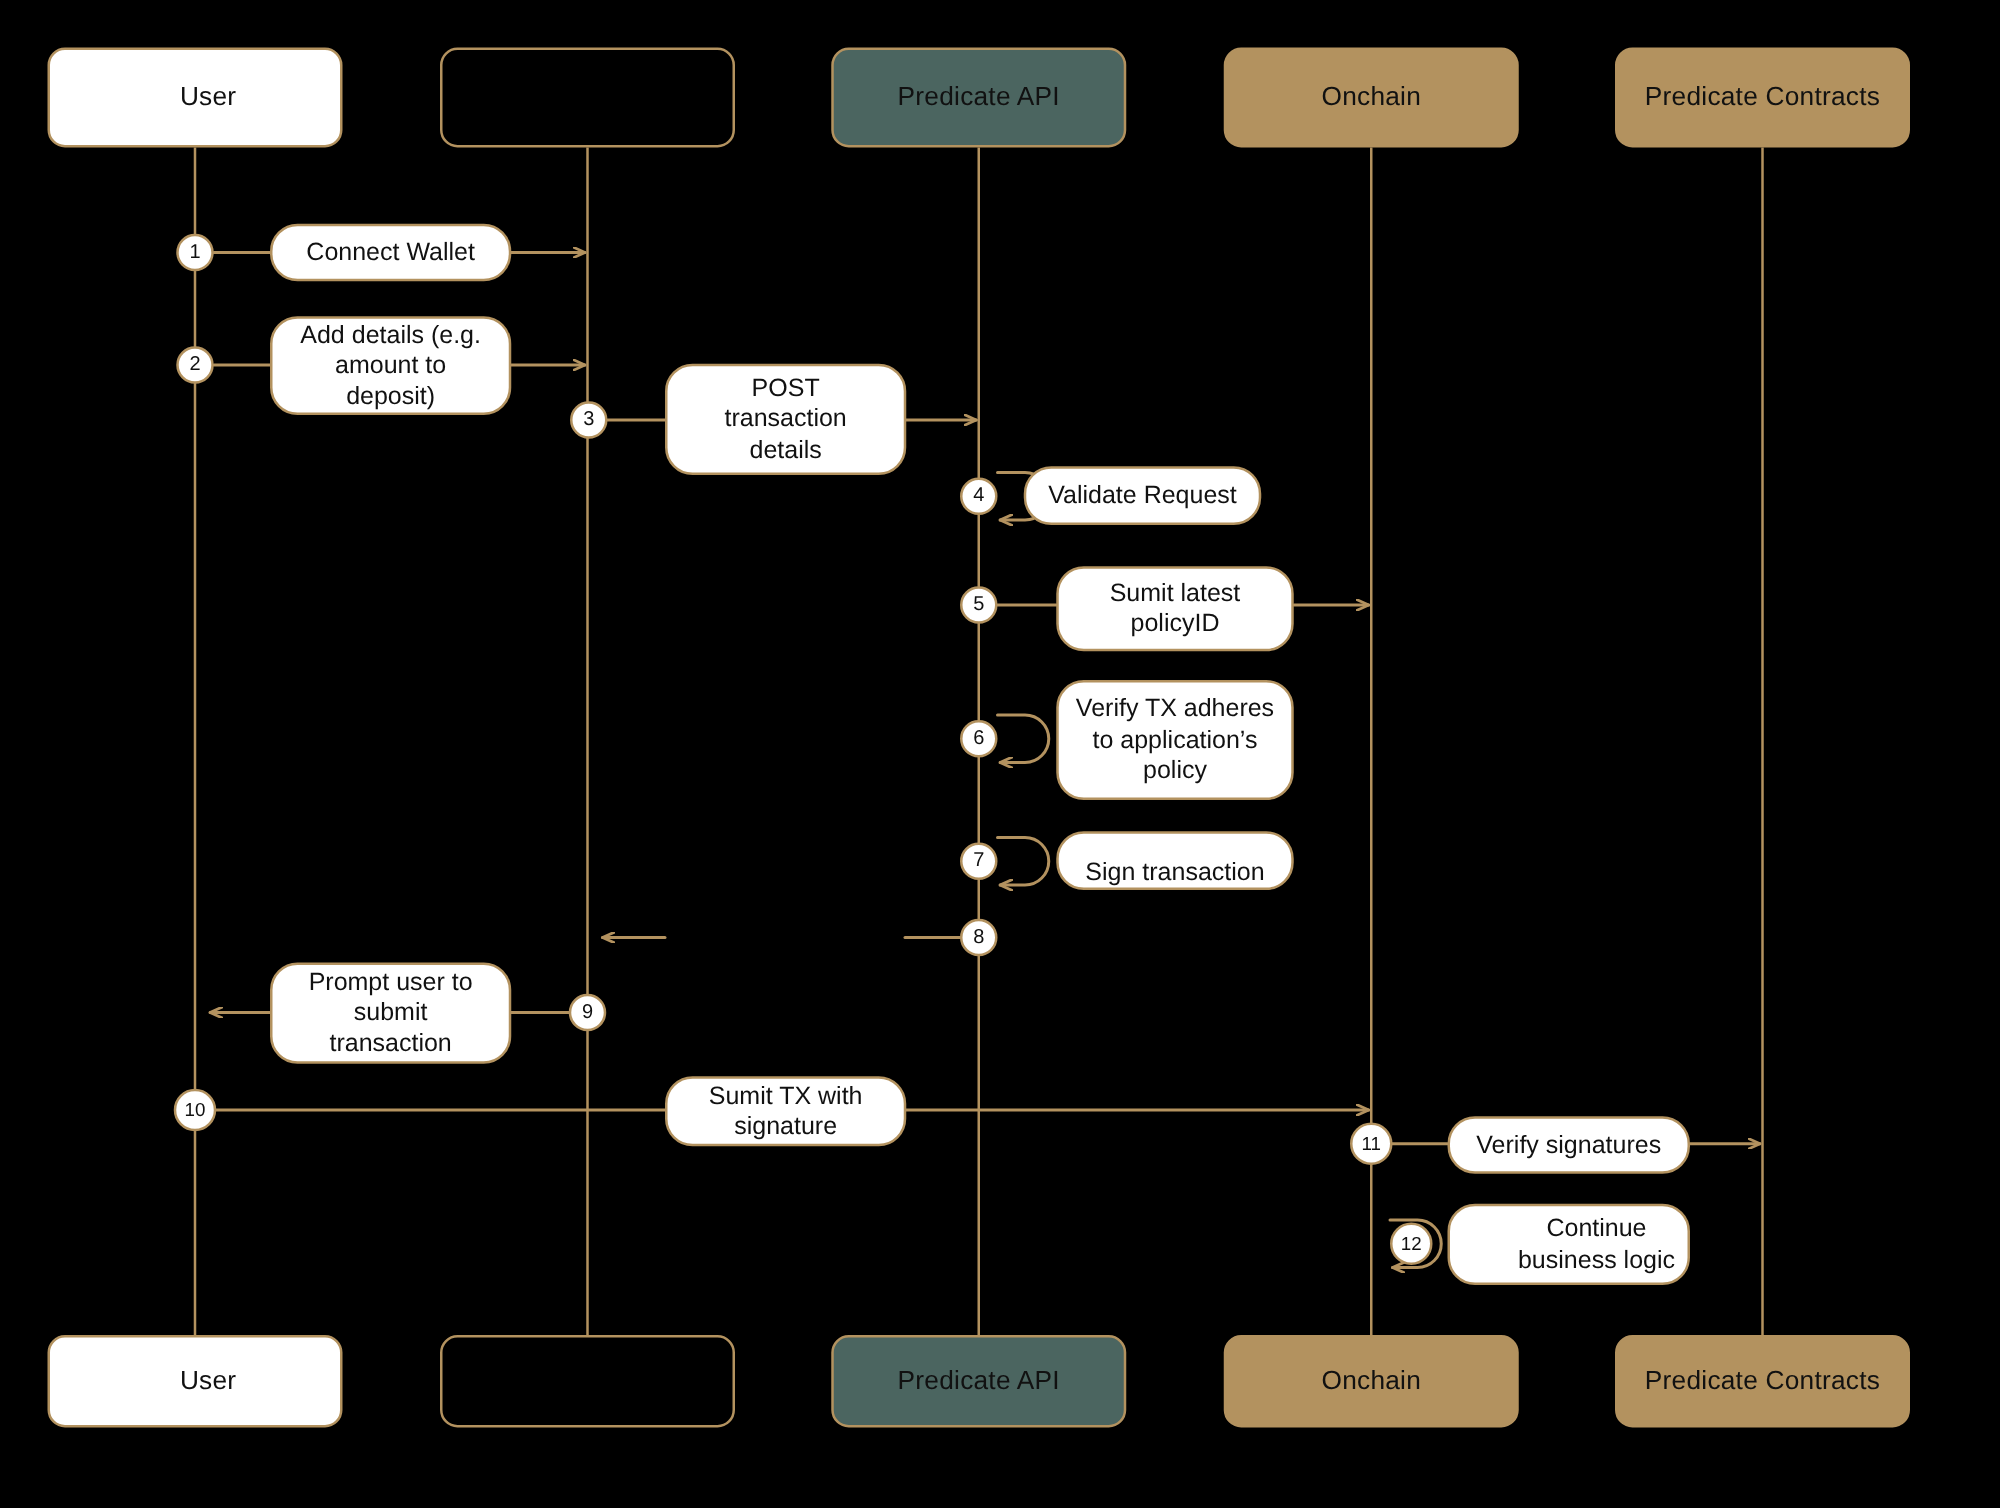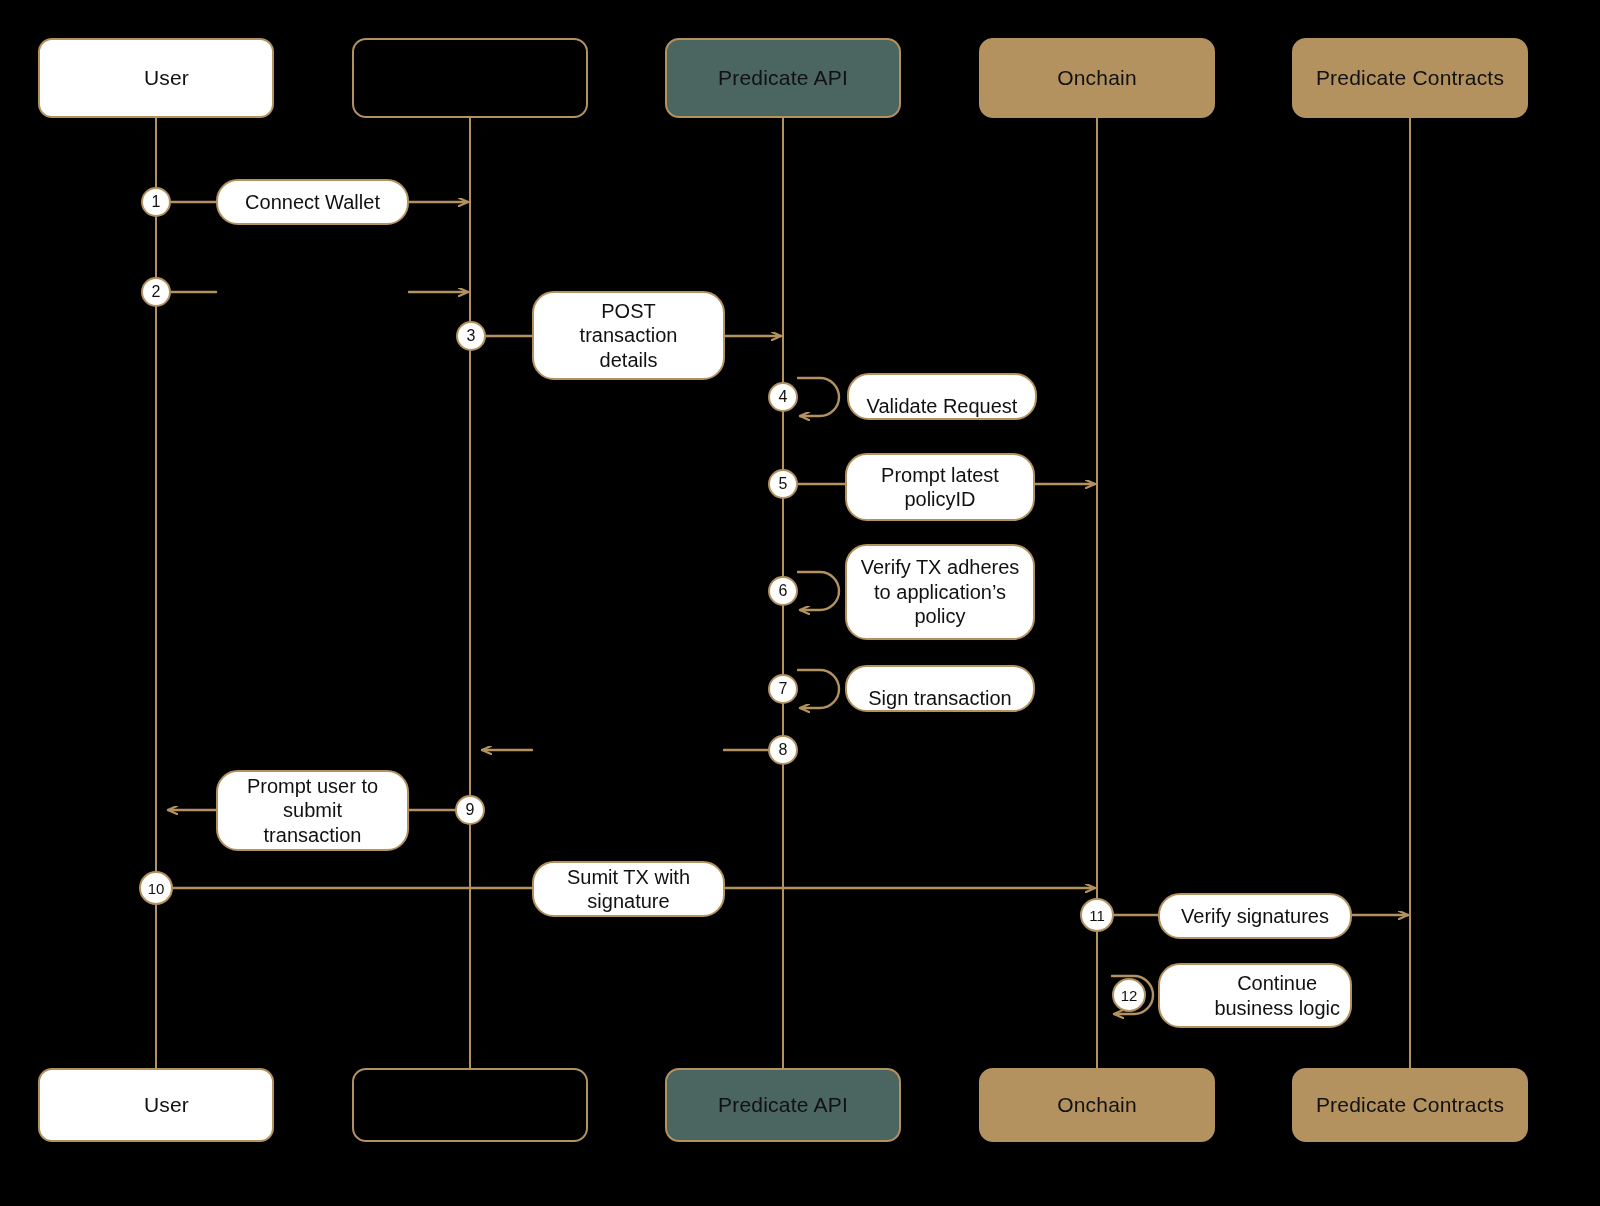--- a/index.html
+++ b/index.html
@@ -188,33 +188,38 @@
   </div>
 
   <div class="participant p-tan" style="left:1292px; top:1068px; width:236px; height:74px;">
     <span class="plabel">Predicate Contracts</span>
   </div>
 
   <div class="msgbox" style="left:216px; top:179px; width:193px; height:46px;">
     <span class="mlabel">Connect Wallet</span>
   </div>
 
+  <div class="msgbox" style="left:216px; top:253px; width:193px; height:79px;">
+    <span class="mlabel">Add details (e.g.
+amount to
+deposit)</span>
+  </div>
 
   <div class="msgbox" style="left:532px; top:291px; width:193px; height:89px;">
     <span class="mlabel">POST
 transaction
 details</span>
   </div>
 
-  <div class="msgbox" style="left:847px; top:373px; width:190px; height:47px;align-items:flex-end;">
+  <div class="msgbox" style="left:819px; top:373px; width:190px; height:47px;">
     <span class="mlabel">Validate Request</span>
   </div>
 
   <div class="msgbox" style="left:845px; top:453px; width:190px; height:68px;">
-    <span class="mlabel">Prompt latest
+    <span class="mlabel">Sumit latest
 policyID</span>
   </div>
 
   <div class="msgbox" style="left:845px; top:544px; width:190px; height:96px;">
     <span class="mlabel">Verify TX adheres
 to application’s
 policy</span>
   </div>
 
   <div class="msgbox" style="left:845px; top:665px; width:190px; height:47px;align-items:flex-end;">

